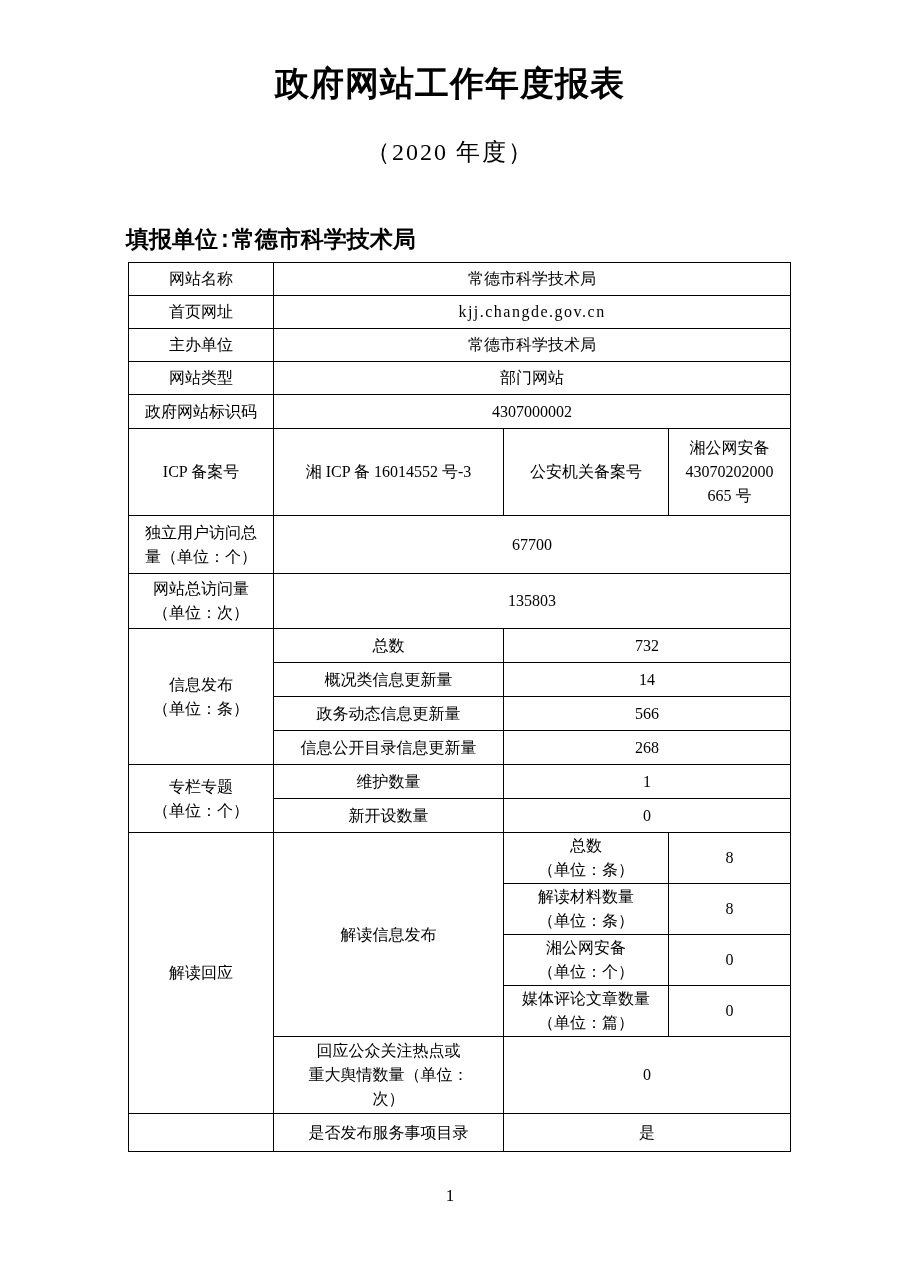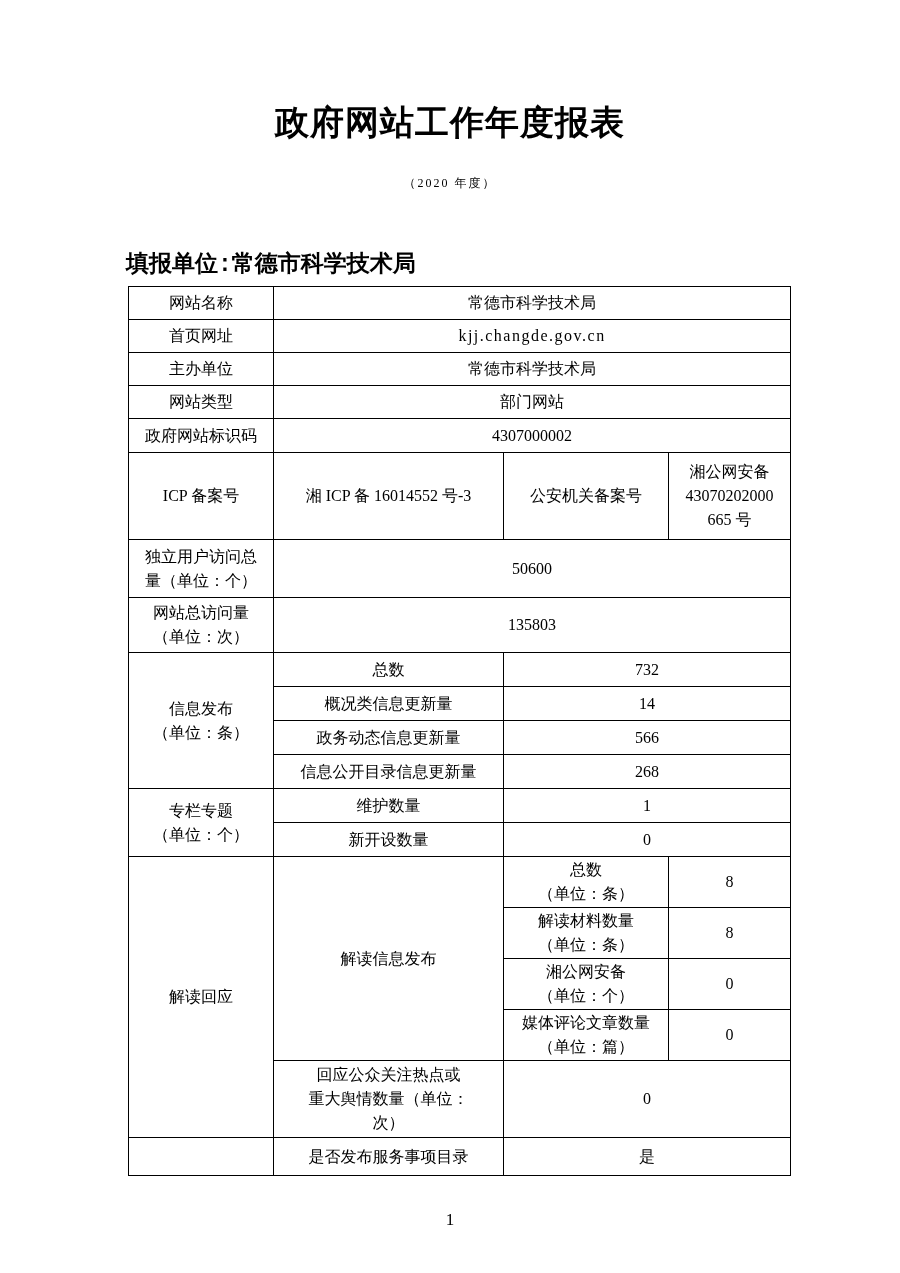--- a/index.html
+++ b/index.html
@@ -5,32 +5,32 @@
   html, body { margin: 0; padding: 0; }
   body {
     width: 900px;
     height: 1273px;
     background: #ffffff;
     color: #000000;
     font-family: "Liberation Serif", "DejaVu Serif", serif;
   }
   .doc-title {
     margin: 0;
-    padding-top: 103px;
+    padding-top: 64px;
     text-align: center;
     font-family: "Liberation Sans", "DejaVu Sans", sans-serif;
     font-weight: bold;
     font-size: 34px;
     letter-spacing: 1px;
     line-height: 1.15;
   }
   .doc-subtitle {
     margin-top: 33px;
     text-align: center;
-    font-size: 12px;
+    font-size: 24px;
     letter-spacing: 2px;
   }
   .reporting-unit {
     margin: 56px 0 7px 126px;
     font-family: Liberation Mono, monospace;
     font-weight: bold;
     font-size: 23px;
   }
   table.report {
     margin-left: 128px;
@@ -105,21 +105,21 @@
     <td>湘 ICP 备 16014552 号-3</td>
     <td>公安机关备案号</td>
     <td>湘公网安备
 43070202000
 665 号</td>
   </tr>
 
   <tr class="h57">
     <td>独立用户访问总
 量（单位：个）</td>
-    <td colspan="3">50600</td>
+    <td colspan="3">67700</td>
   </tr>
   <tr class="h54">
     <td>网站总访问量
 （单位：次）</td>
     <td colspan="3">135803</td>
   </tr>
 
   <tr class="h31">
     <td rowspan="4">信息发布
 （单位：条）</td>

